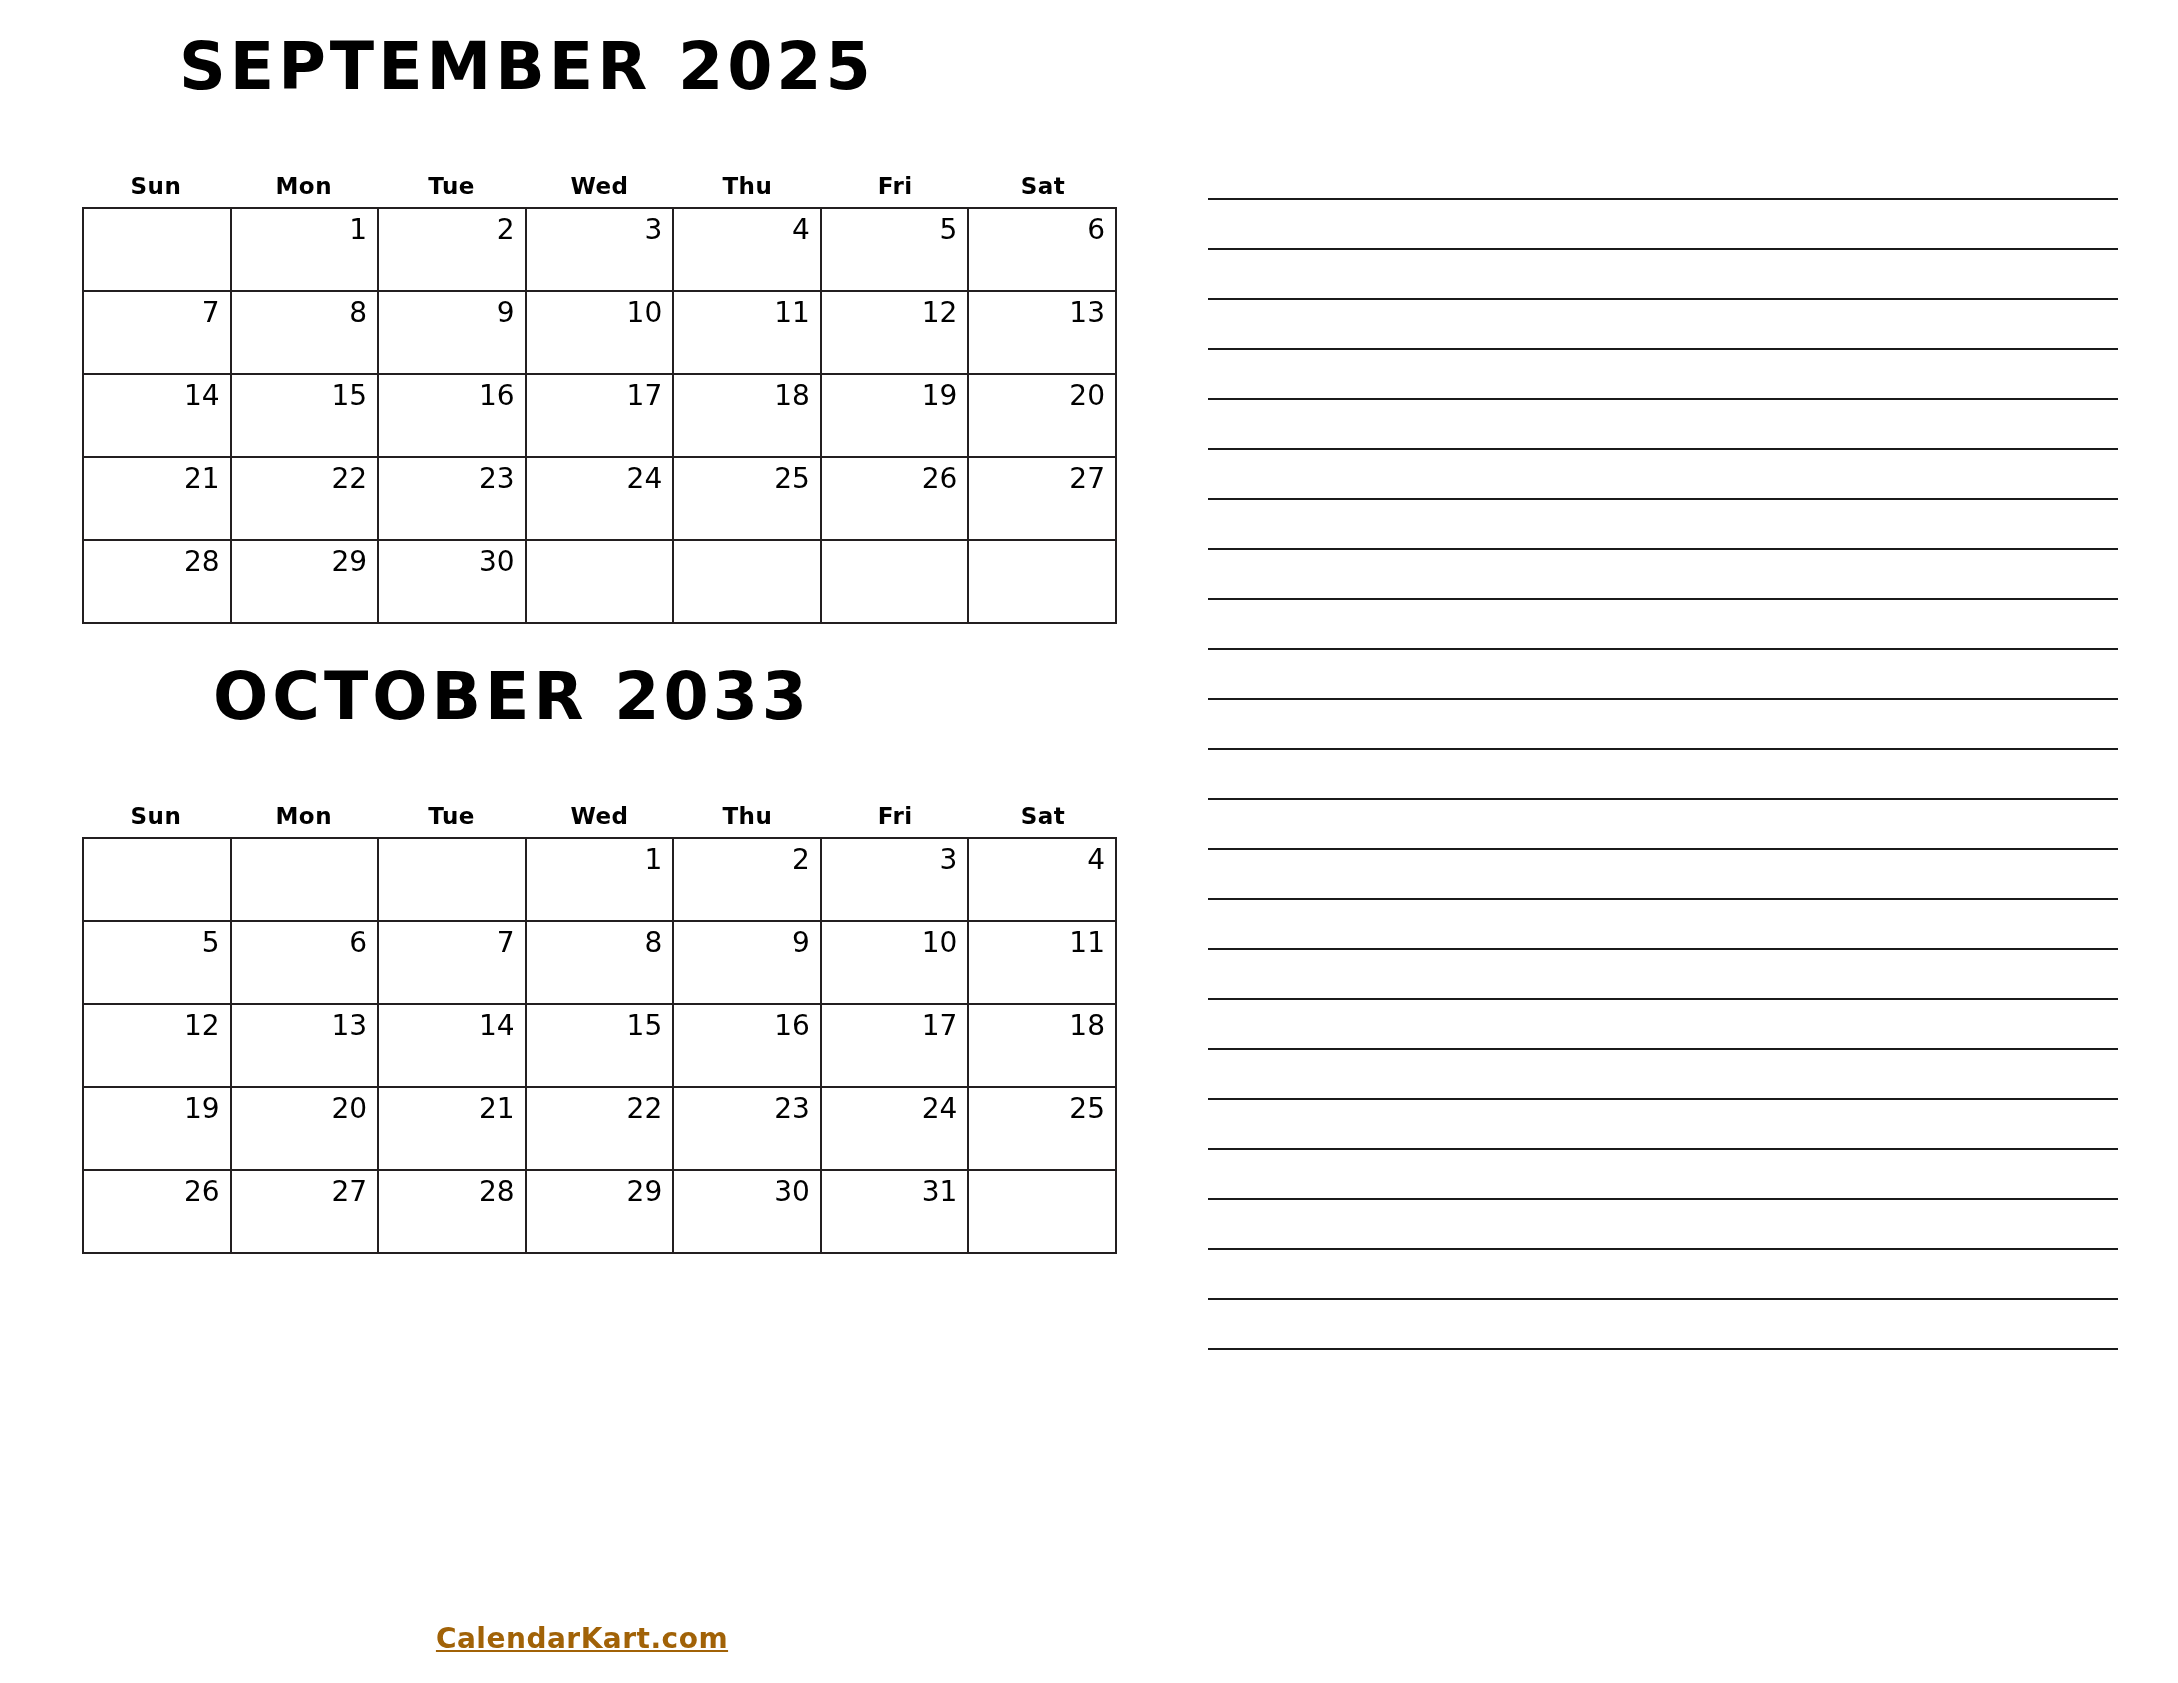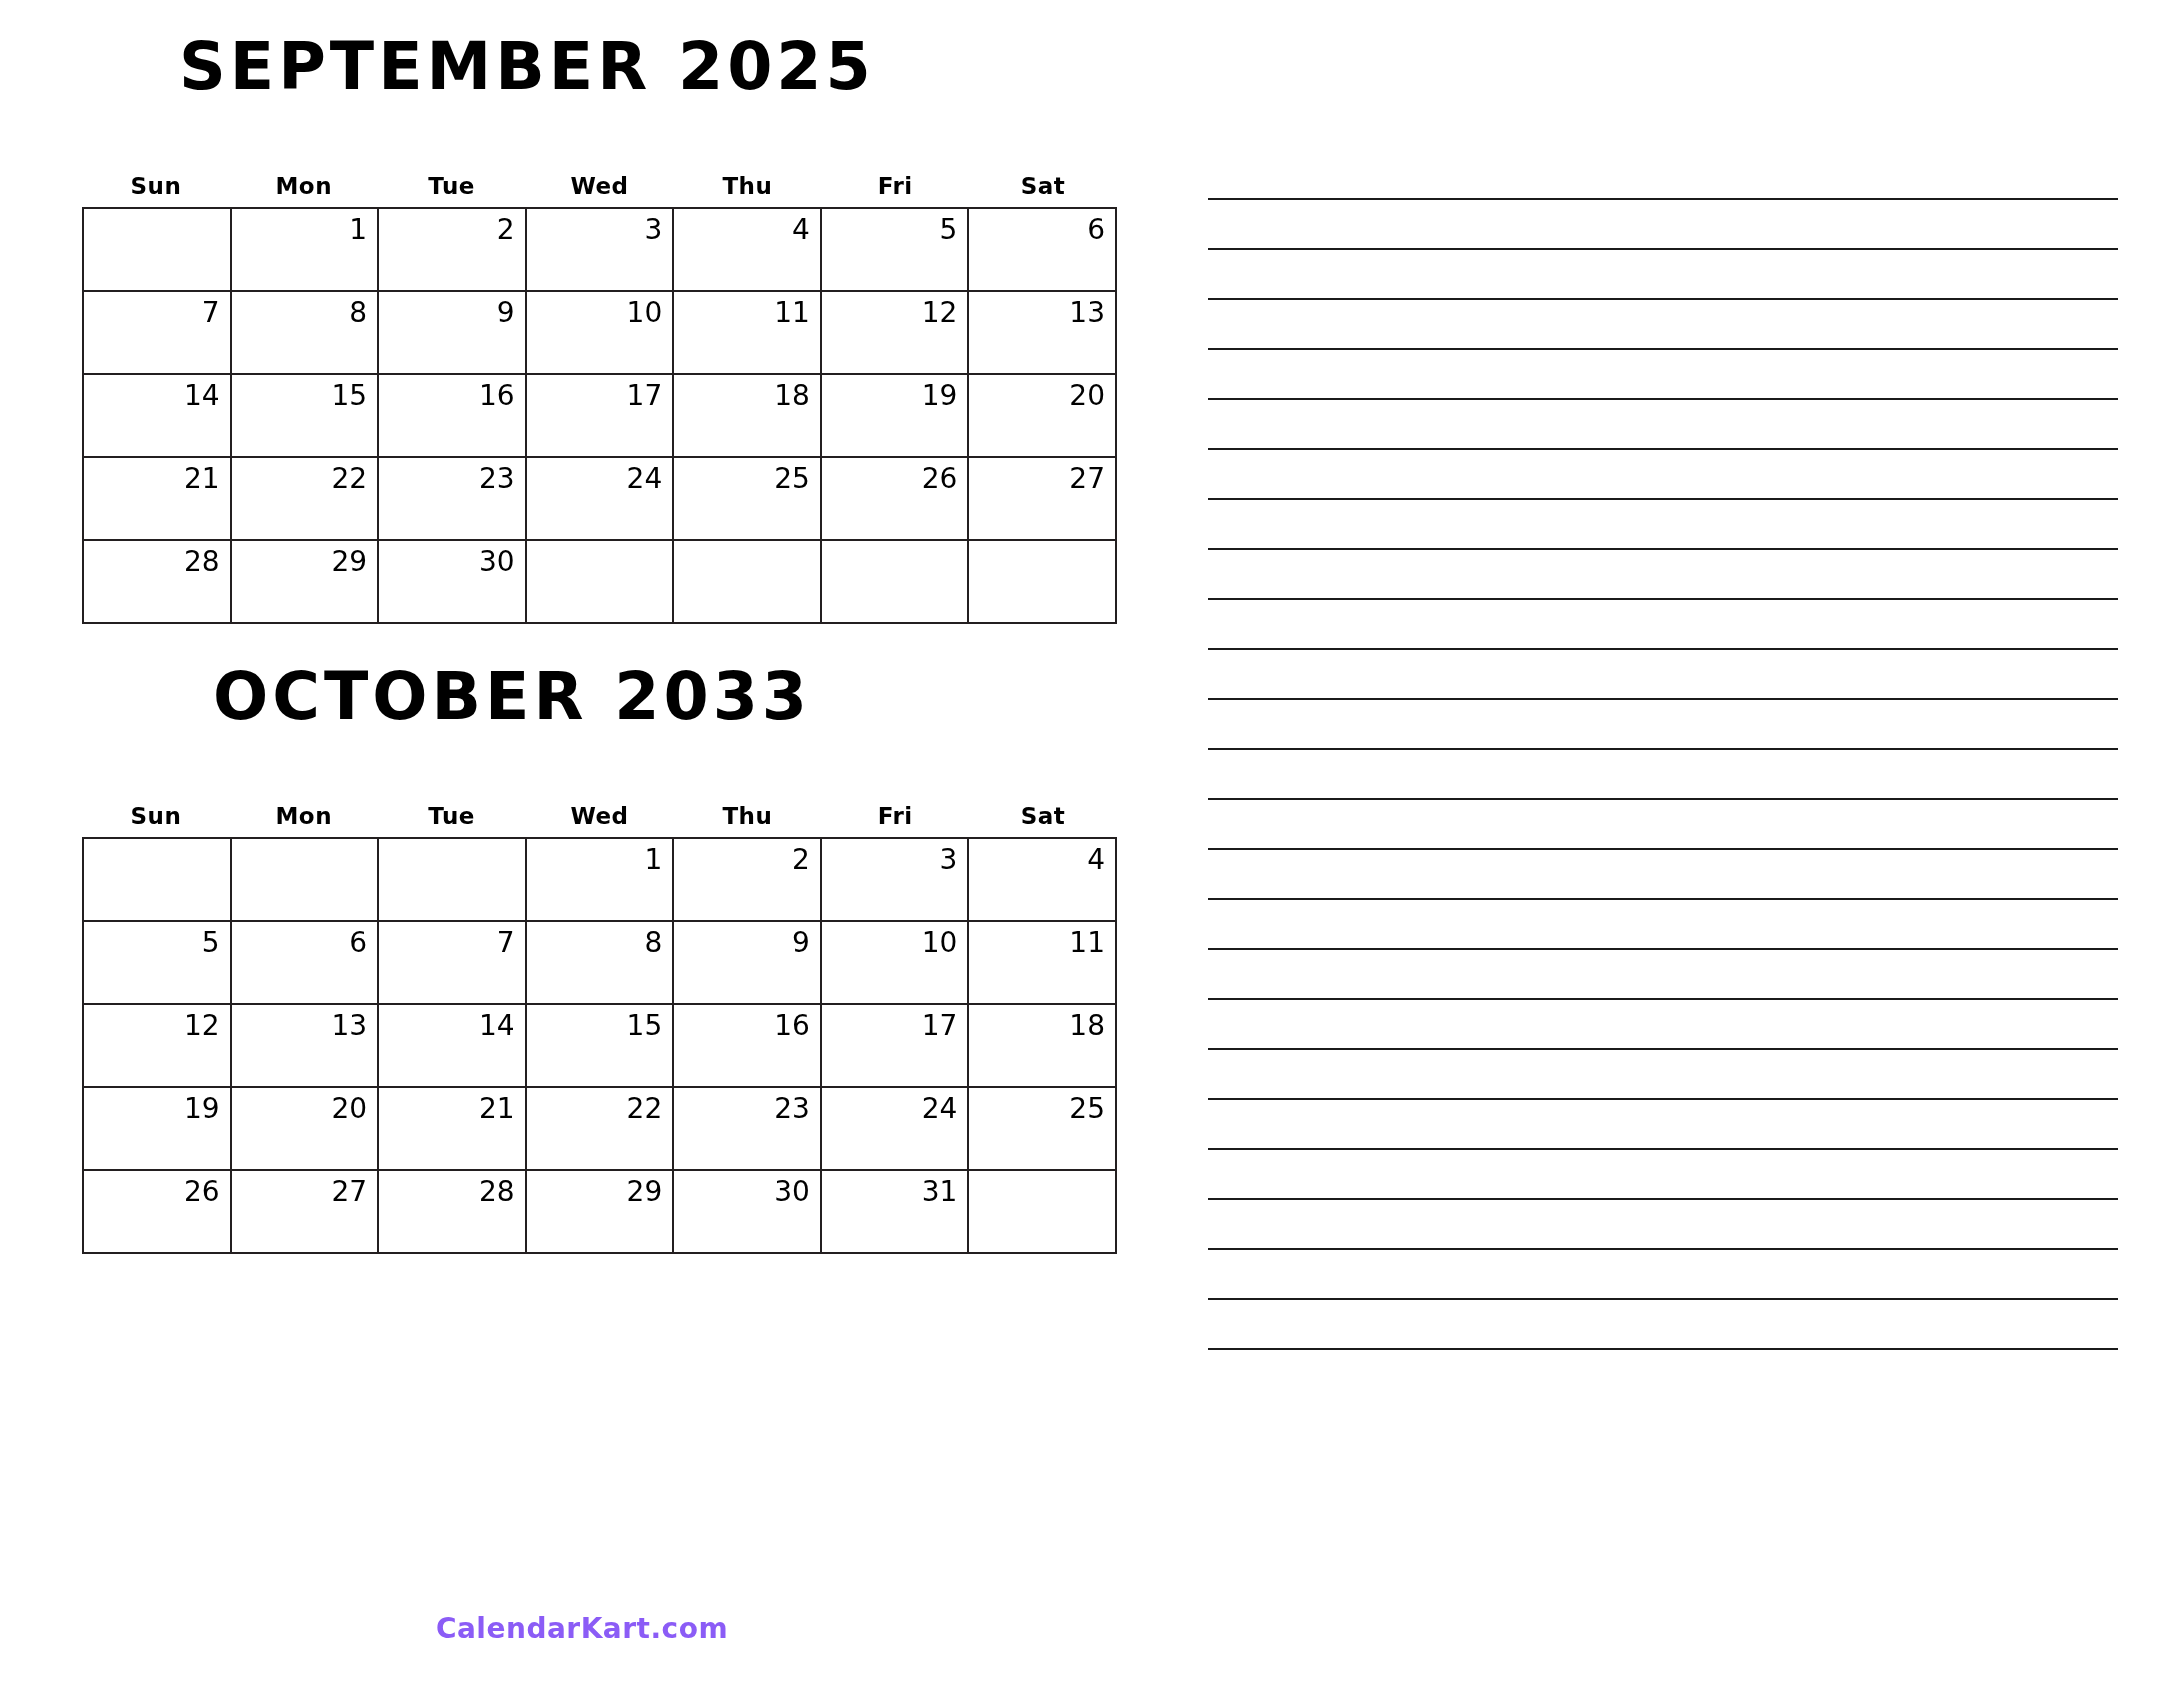--- a/index.html
+++ b/index.html
@@ -12,21 +12,21 @@
     height: 1683px;
     font-family: "DejaVu Sans", sans-serif;
     color: #111111;
     overflow: hidden;
   }
   .page {
     position: relative;
     width: 2178px;
     height: 1683px;
     box-sizing: border-box;
-    padding: 34px 40px 14px 40px;
+    padding: 34px 40px 4px 40px;
     display: flex;
     flex-direction: row;
   }
   .left-col {
     width: 1084px;
     flex: 0 0 1084px;
     display: flex;
     flex-direction: column;
     position: relative;
   }
@@ -105,22 +105,23 @@
 
   
   .footer {
     position: absolute;
     left: 0;
     bottom: 24px;
     width: 1084px;
     text-align: center;
     font-size: 28px;
     font-weight: bold;
-    color: #8b5cf6;
+    color: #a16207;
     letter-spacing: 0.5px;
+    text-decoration: underline;
   }
 </style>
 </head>
 <body>
 
 <div class="page">
 
   <div class="left-col">
 
     <div class="month-block">

